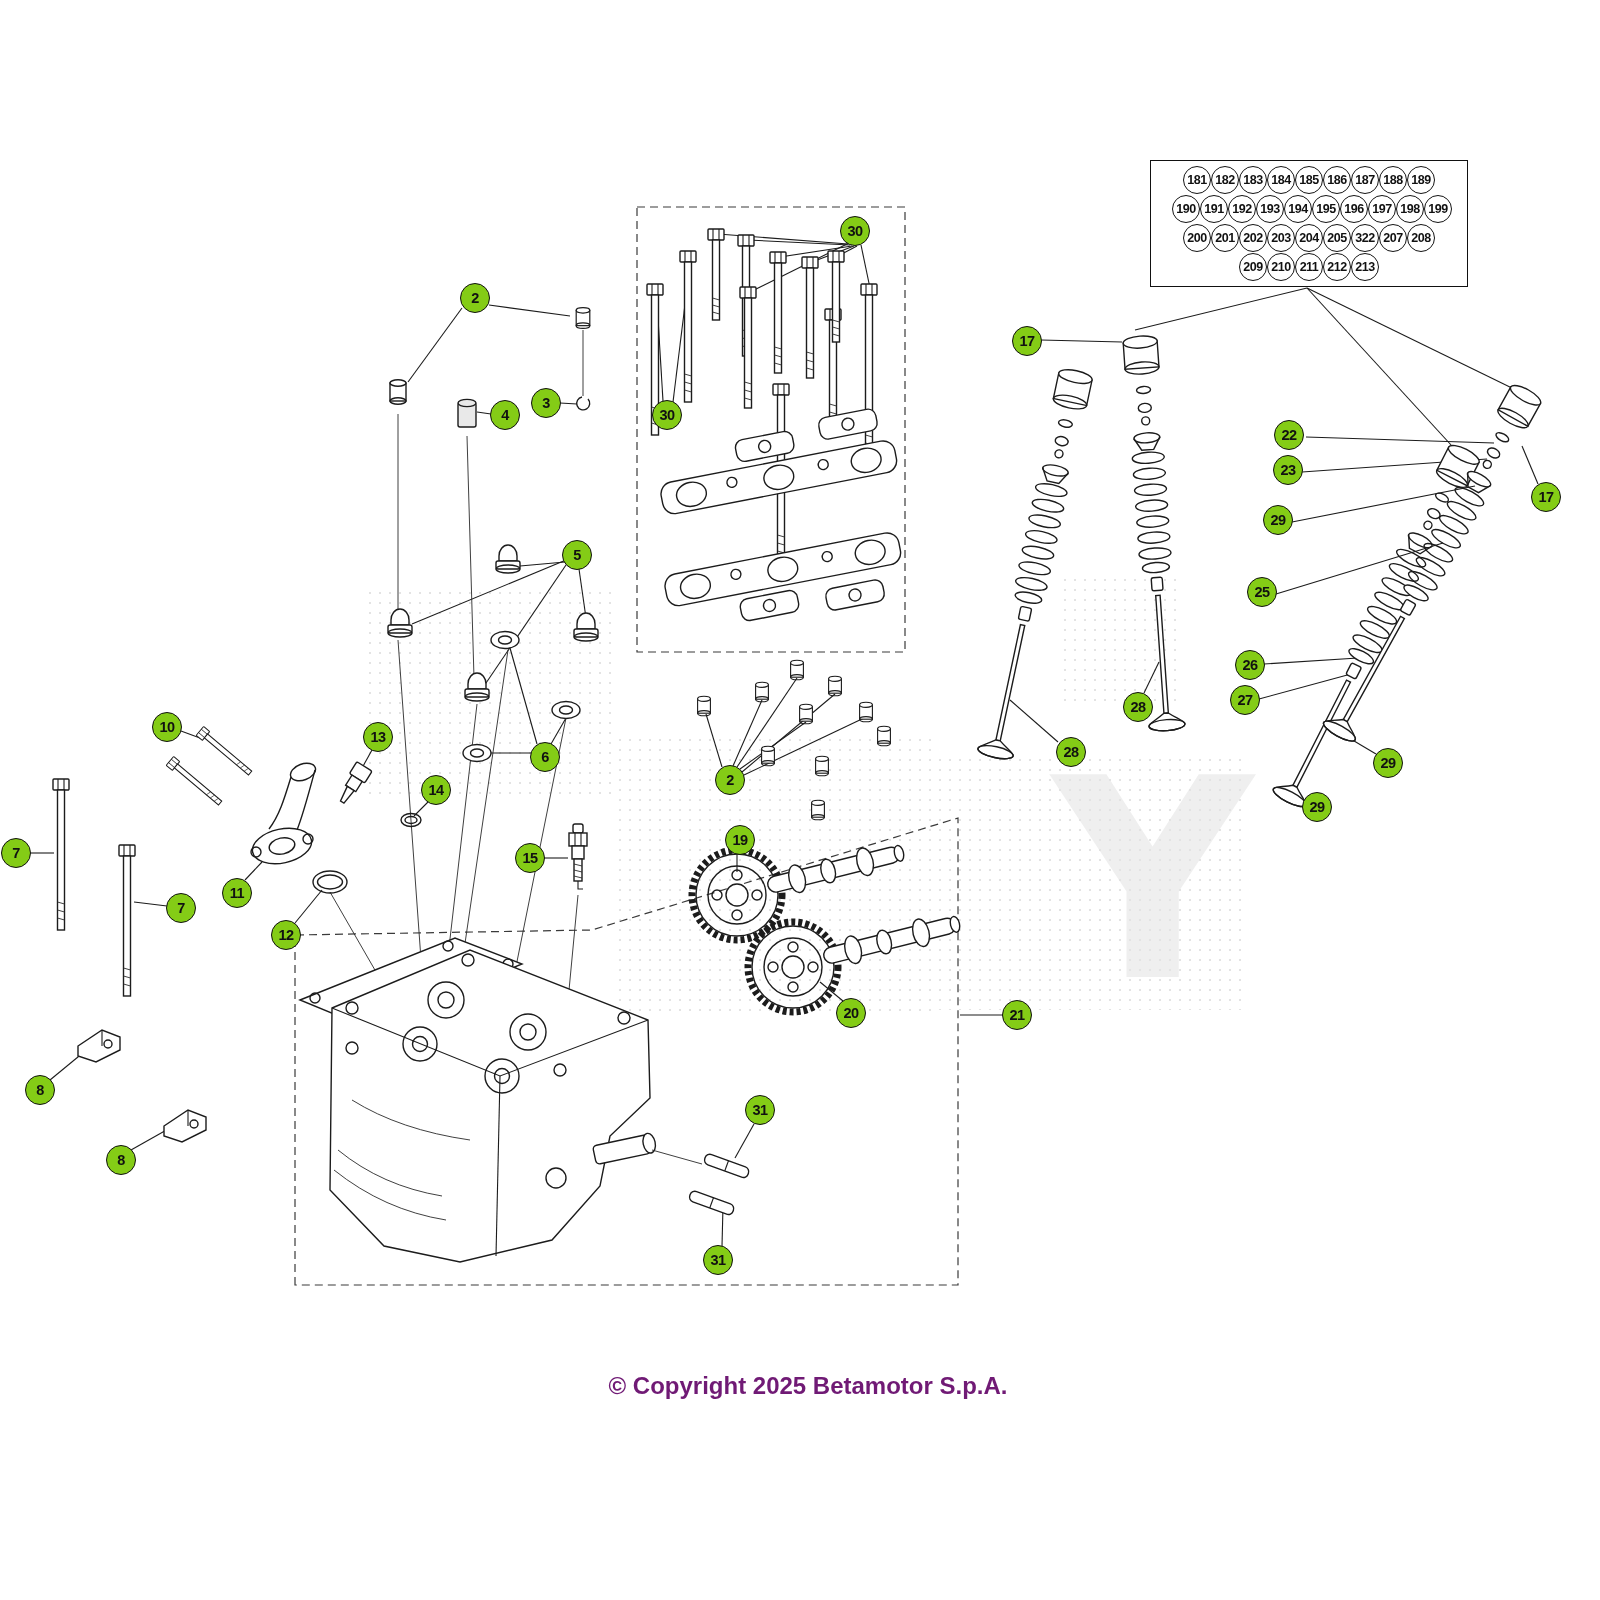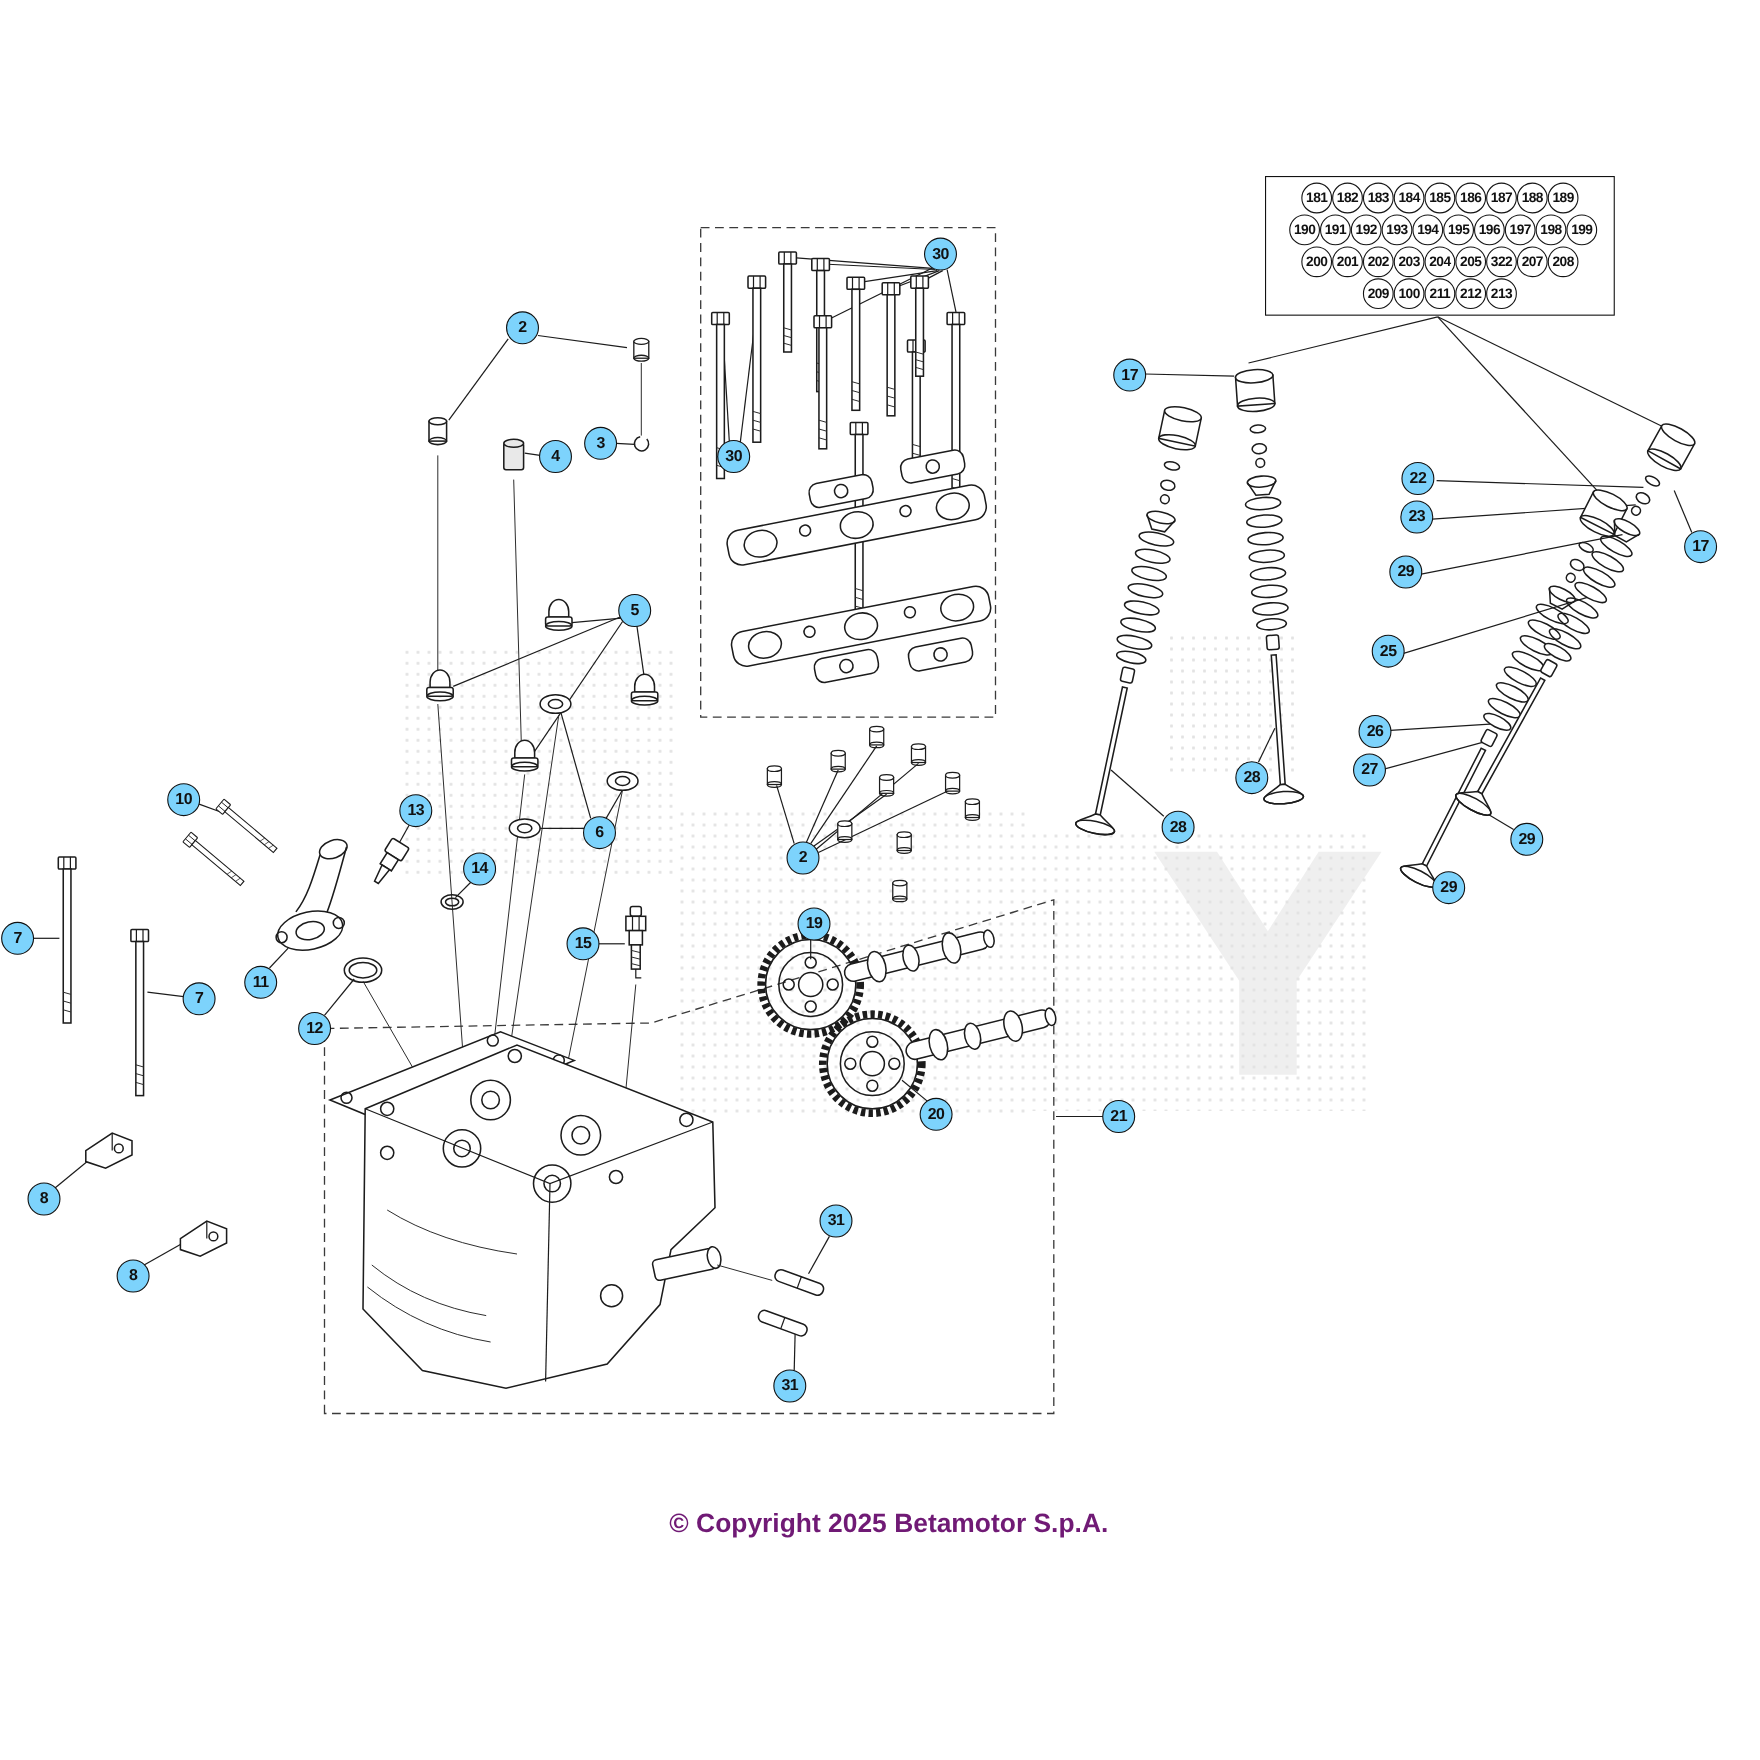--- a/index.html
+++ b/index.html
@@ -42,21 +42,21 @@
     display:inline-flex;width:28px;height:28px;border:1.5px solid #141414;
     border-radius:50%;align-items:center;justify-content:center;
     font-size:12.5px;font-weight:bold;background:#fff;letter-spacing:-.5px;
     vertical-align:top;
   }
 
   
   #callout-layer{position:absolute;inset:0;z-index:5;pointer-events:none}
   .callout{
     position:absolute;width:30px;height:30px;border:1.7px solid #111;
-    border-radius:50%;background:#7dd3fc;display:flex;align-items:center;
+    border-radius:50%;background:#84cc16;display:flex;align-items:center;
     justify-content:center;font-size:14.5px;font-weight:bold;
     transform:translate(-50%,-50%);letter-spacing:-.5px;
   }
 
   
   #copyright{
     position:absolute;left:16px;right:0;top:1372px;text-align:center;z-index:4;
     font-size:24px;font-weight:bold;color:#701a75;
   }
 </style>
@@ -423,21 +423,21 @@
       <use href="#vasm" transform="translate(1142,368) rotate(-4)"></use>
       <use href="#vasm" transform="translate(1452,478) rotate(27)"></use>
       <use href="#vasm" transform="translate(1513,418) rotate(29)"></use>
     </g>
   </svg>
 
   <div class="grid-box">
       <div class="grid-row"><span class="grid-cell">181</span><span class="grid-cell">182</span><span class="grid-cell">183</span><span class="grid-cell">184</span><span class="grid-cell">185</span><span class="grid-cell">186</span><span class="grid-cell">187</span><span class="grid-cell">188</span><span class="grid-cell">189</span></div>
       <div class="grid-row"><span class="grid-cell">190</span><span class="grid-cell">191</span><span class="grid-cell">192</span><span class="grid-cell">193</span><span class="grid-cell">194</span><span class="grid-cell">195</span><span class="grid-cell">196</span><span class="grid-cell">197</span><span class="grid-cell">198</span><span class="grid-cell">199</span></div>
       <div class="grid-row"><span class="grid-cell">200</span><span class="grid-cell">201</span><span class="grid-cell">202</span><span class="grid-cell">203</span><span class="grid-cell">204</span><span class="grid-cell">205</span><span class="grid-cell">322</span><span class="grid-cell">207</span><span class="grid-cell">208</span></div>
-      <div class="grid-row"><span class="grid-cell">209</span><span class="grid-cell">100</span><span class="grid-cell">211</span><span class="grid-cell">212</span><span class="grid-cell">213</span></div>
+      <div class="grid-row"><span class="grid-cell">209</span><span class="grid-cell">210</span><span class="grid-cell">211</span><span class="grid-cell">212</span><span class="grid-cell">213</span></div>
     </div>
 
   <div id="callout-layer">
       <div class="callout" style="left: 475px; top: 298px;">2</div>
       <div class="callout" style="left: 546px; top: 403px;">3</div>
       <div class="callout" style="left: 505px; top: 415px;">4</div>
       <div class="callout" style="left: 577px; top: 555px;">5</div>
       <div class="callout" style="left: 545px; top: 757px;">6</div>
       <div class="callout" style="left: 16px; top: 853px;">7</div>
       <div class="callout" style="left: 181px; top: 908px;">7</div>

